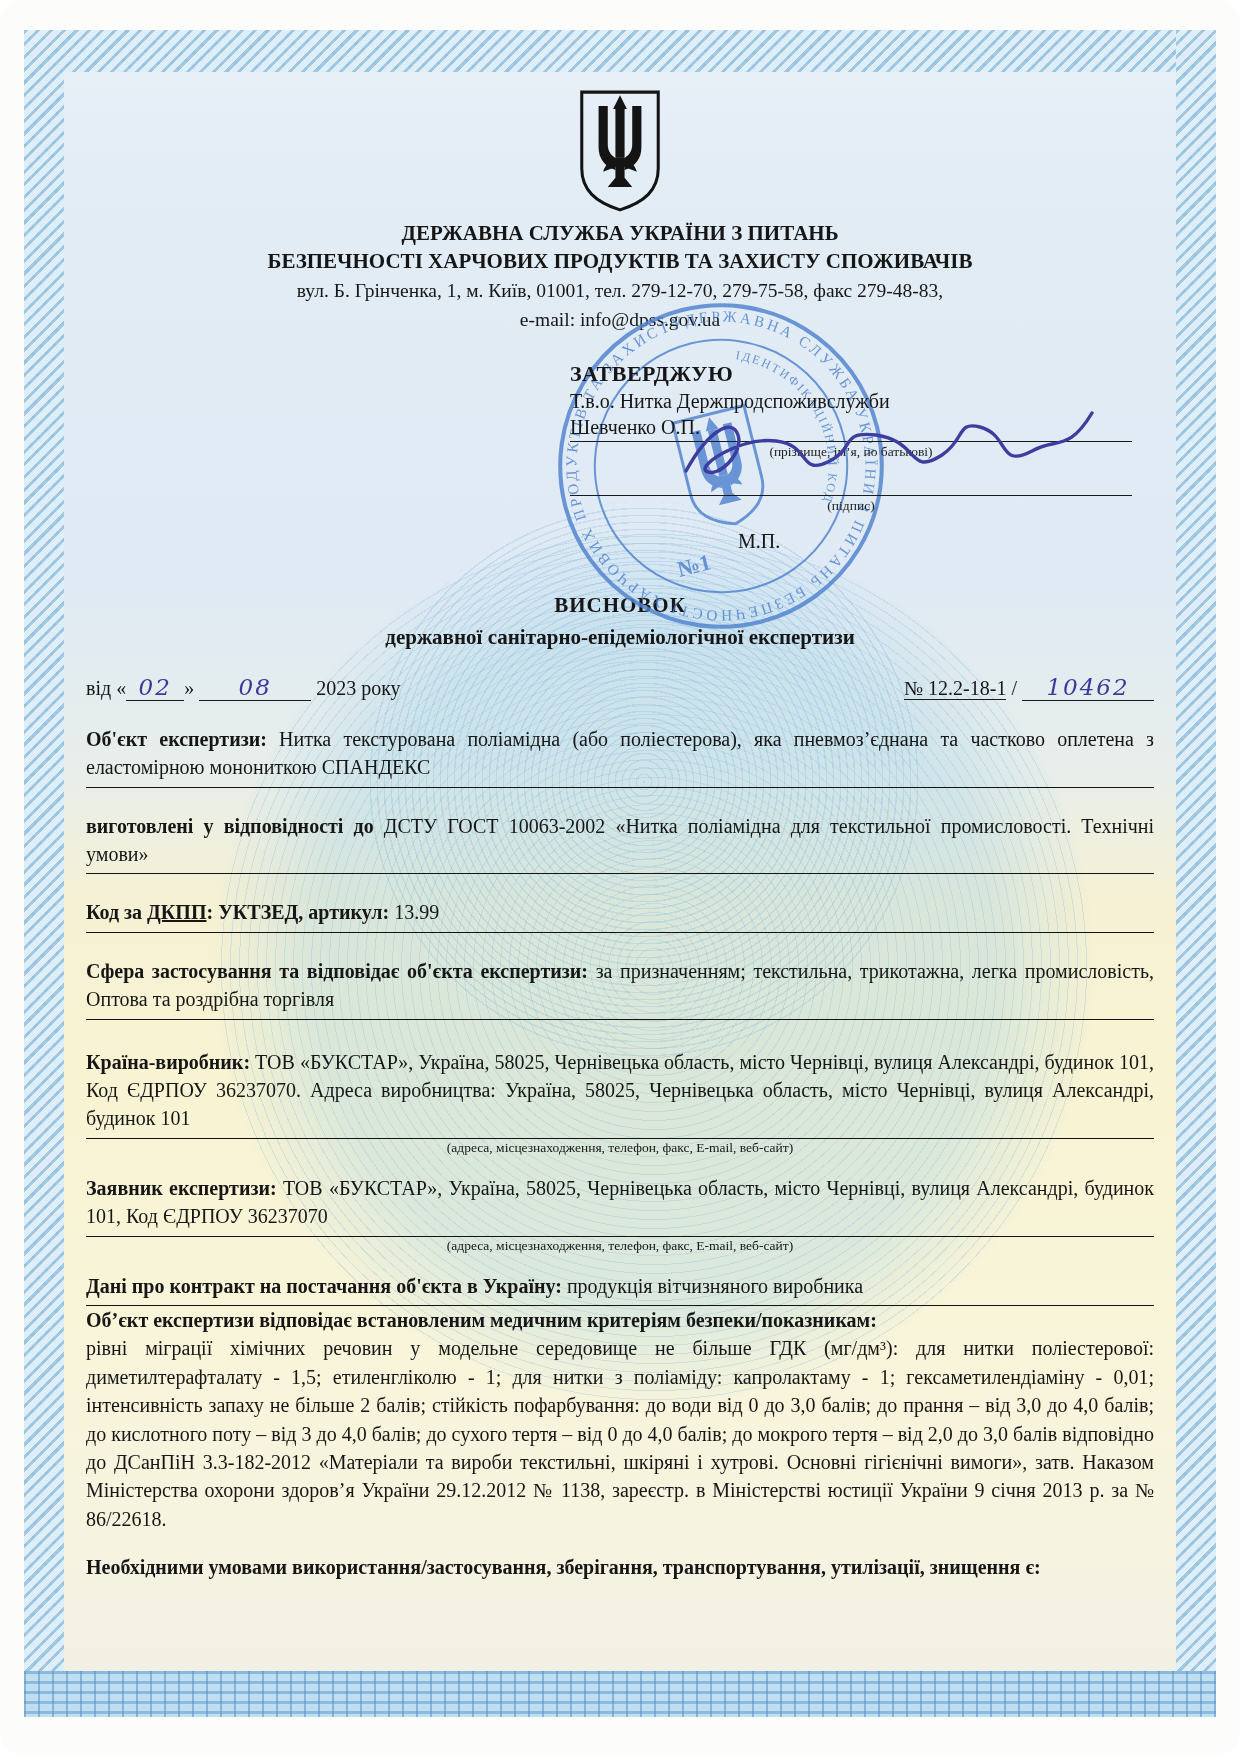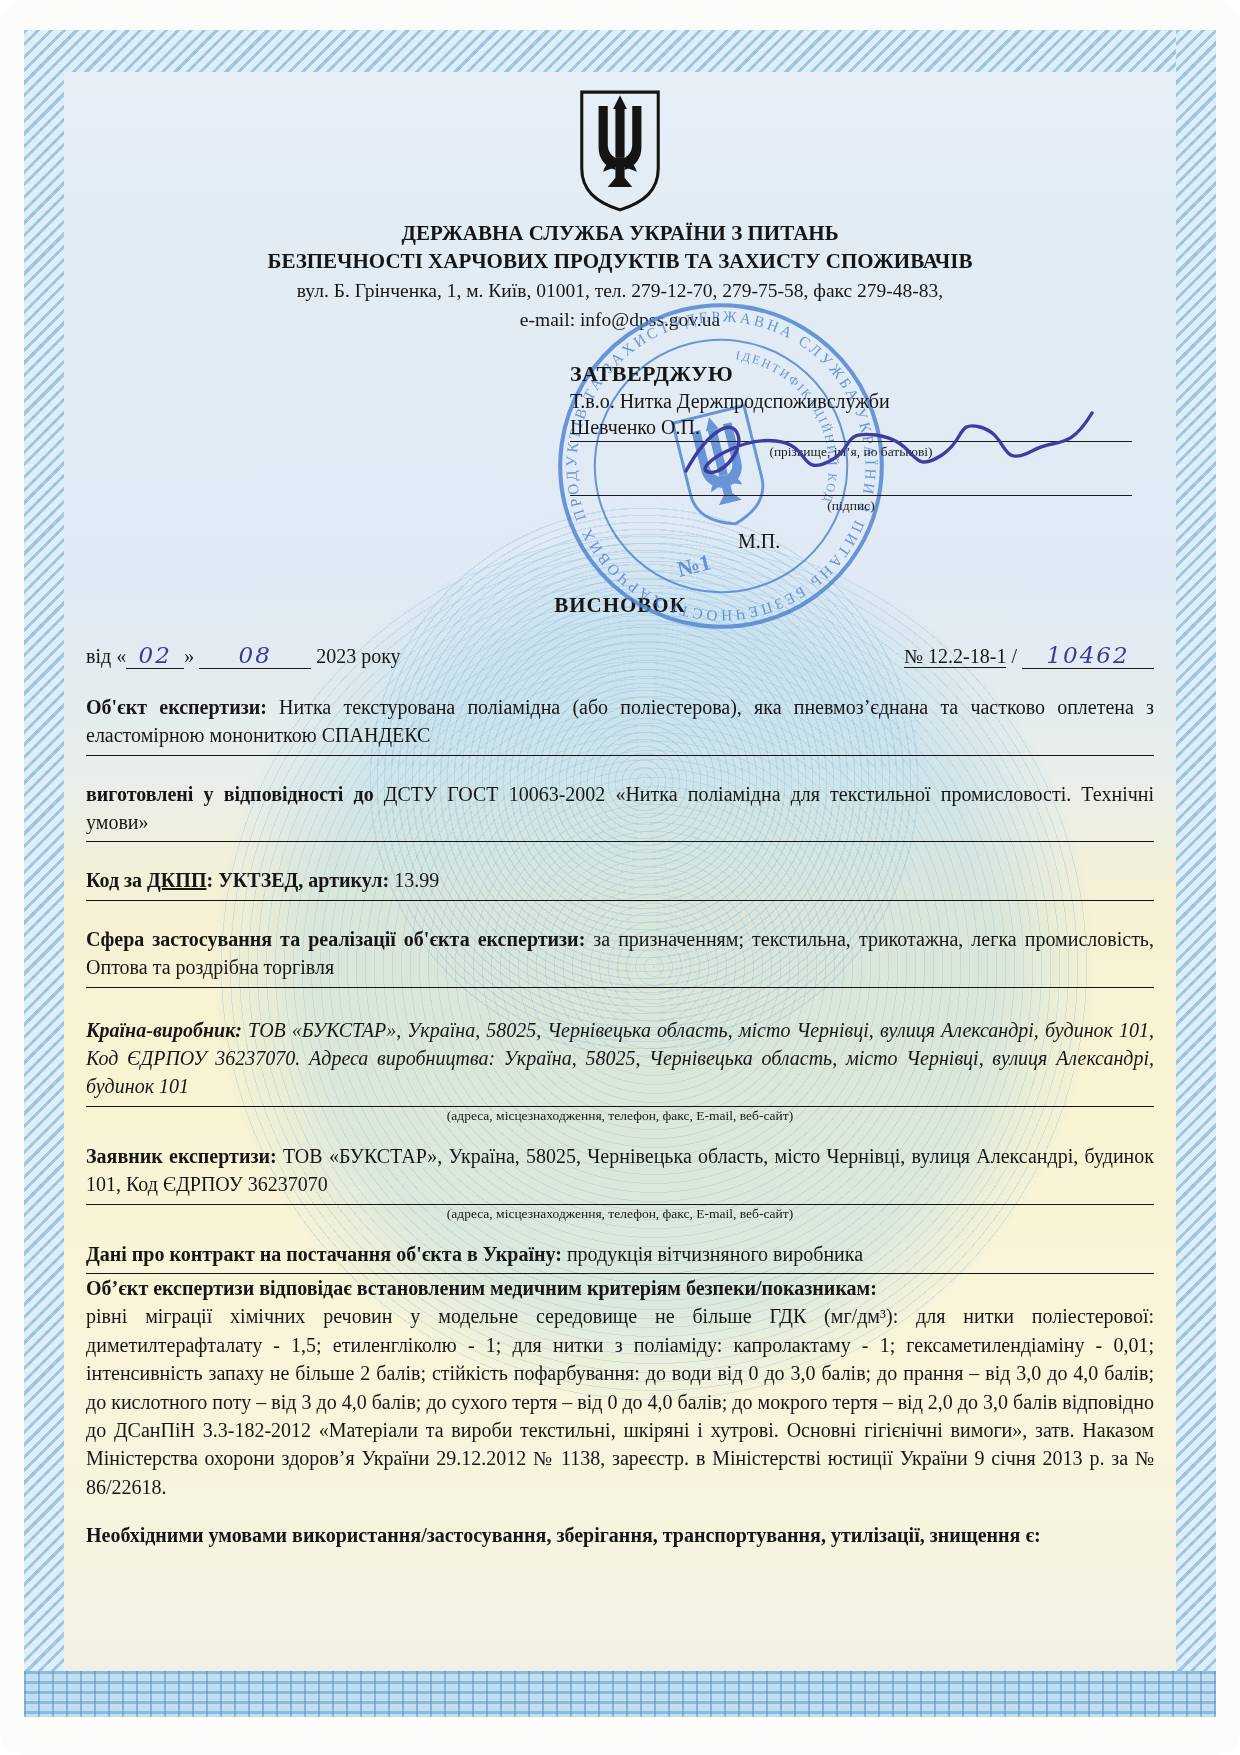--- a/index.html
+++ b/index.html
@@ -142,43 +142,44 @@
           <div class="rule"></div>
           <div class="cap">(прізвище, ім’я, по батькові)</div>
           <div class="sig-gap"></div>
           <div class="rule"></div>
           <div class="cap">(підпис)</div>
           <div class="seal-label">М.П.</div>
         </div>
       </div>
 
       <div class="title-main">ВИСНОВОК</div>
+      <div class="title-sub">державної санітарно-епідеміологічної експертизи</div>
 
       <div class="date-row">
         <div>
           <span>від «</span><span class="blank" style="width:58px;"><span class="hand">02</span></span><span>»</span>
           <span class="blank" style="width:112px;"><span class="hand">08</span></span>
           <span>2023 року</span>
         </div>
         <div>
           <span class="num-underl">№ 12.2-18-1</span>
           <span>/</span>
           <span class="blank" style="width:132px;"><span class="hand">10462</span></span>
         </div>
       </div>
 
       <div class="para"><span class="lbl">Об'єкт експертизи:</span><span> Нитка текстурована поліамідна (або поліестерова), яка пневмоз’єднана та частково оплетена з еластомірною монониткою СПАНДЕКС</span></div>
 
       <div class="para"><span class="lbl">виготовлені у відповідності до</span><span> ДСТУ ГОСТ 10063-2002 «Нитка поліамідна для текстильної промисловості. Технічні умови»</span></div>
 
       <div class="para"><span class="lbl">Код за </span><span class="lbl u">ДКПП</span><span class="lbl">: УКТЗЕД, артикул:</span><span> 13.99</span></div>
 
-      <div class="para"><span class="lbl">Сфера застосування та реалізації об'єкта експертизи:</span><span> за призначенням; текстильна, трикотажна, легка промисловість, Оптова та роздрібна торгівля</span></div>
+      <div class="para"><span class="lbl">Сфера застосування та відповідає об'єкта експертизи:</span><span> за призначенням; текстильна, трикотажна, легка промисловість, Оптова та роздрібна торгівля</span></div>
 
-      <div class="para" style="margin-top:28px;font-style:italic;"><span class="lbl">Країна-виробник:</span><span> ТОВ «БУКСТАР», Україна, 58025, Чернівецька область, місто Чернівці, вулиця Александрі, будинок 101, Код ЄДРПОУ 36237070. Адреса виробництва: Україна, 58025, Чернівецька область, місто Чернівці, вулиця Александрі, будинок 101</span></div>
+      <div class="para" style="margin-top:28px;"><span class="lbl">Країна-виробник:</span><span> ТОВ «БУКСТАР», Україна, 58025, Чернівецька область, місто Чернівці, вулиця Александрі, будинок 101, Код ЄДРПОУ 36237070. Адреса виробництва: Україна, 58025, Чернівецька область, місто Чернівці, вулиця Александрі, будинок 101</span></div>
       <div class="caption-line">(адреса, місцезнаходження, телефон, факс, E-mail, веб-сайт)</div>
 
       <div class="para" style="margin-top:18px;"><span class="lbl">Заявник експертизи:</span><span> ТОВ «БУКСТАР», Україна, 58025, Чернівецька область, місто Чернівці, вулиця Александрі, будинок 101, Код ЄДРПОУ 36237070</span></div>
       <div class="caption-line">(адреса, місцезнаходження, телефон, факс, E-mail, веб-сайт)</div>
 
       <div class="para" style="margin-top:18px;"><span class="lbl">Дані про контракт на постачання об'єкта в Україну:</span><span> продукція вітчизняного виробника</span></div>
 
       <div class="para nou" style="margin-top:0;">
         <span class="lbl">Об’єкт експертизи відповідає встановленим медичним критеріям безпеки/показникам:</span><br>
         <span>рівні міграції хімічних речовин у модельне середовище не більше ГДК (мг/дм³): для нитки поліестерової: диметилтерафталату - 1,5; етиленгліколю - 1; для нитки з поліаміду: капролактаму - 1; гексаметилендіаміну - 0,01; інтенсивність запаху не більше 2 балів; стійкість пофарбування: до води від 0 до 3,0 балів; до прання – від 3,0 до 4,0 балів; до кислотного поту – від 3 до 4,0 балів; до сухого тертя – від 0 до 4,0 балів; до мокрого тертя – від 2,0 до 3,0 балів відповідно до ДСанПіН 3.3-182-2012 «Матеріали та вироби текстильні, шкіряні і хутрові. Основні гігієнічні вимоги», затв. Наказом Міністерства охорони здоров’я України 29.12.2012  №  1138, зареєстр. в Міністерстві юстиції України 9 січня 2013 р. за № 86/22618.</span>

